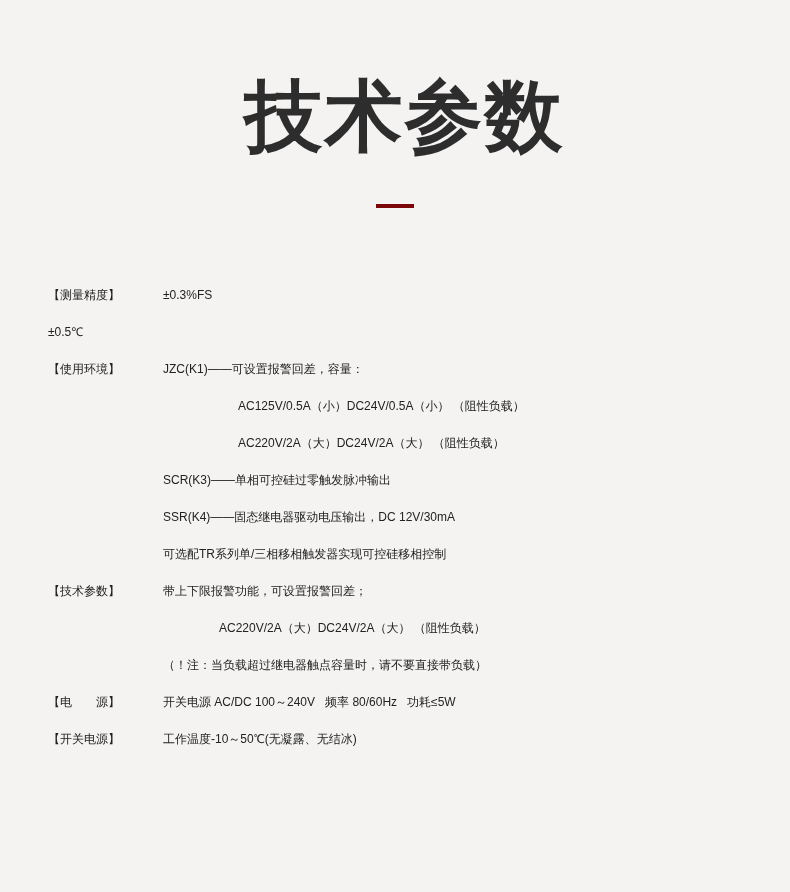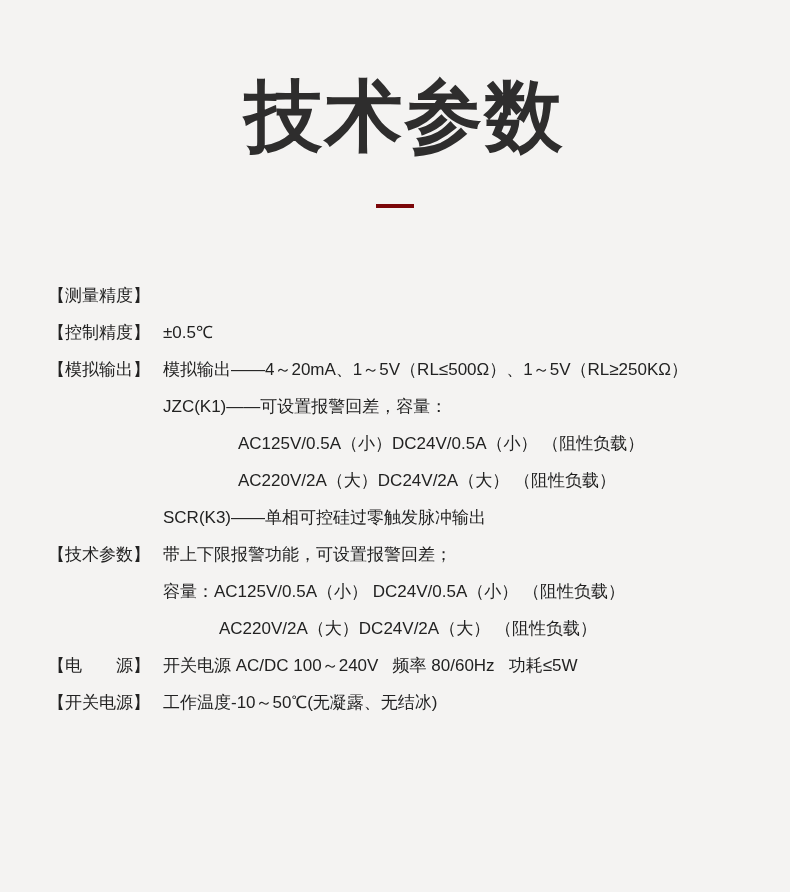--- a/index.html
+++ b/index.html
@@ -35,21 +35,21 @@
   .divider {
     width: 38px;
     height: 4px;
     background: var(--accent);
     margin: 48px auto 0 auto;
   }
   .specs {
     margin-top: 69px;
     padding-left: 48px;
     padding-right: 23px;
-    font-size: 17px;
+    font-size: 12px;
   }
   .spec-row {
     display: flex;
     align-items: flex-start;
   }
   .spec-label {
     flex: 0 0 115px;
     width: 115px;
     line-height: 37px;
     height: 37px;
@@ -73,43 +73,46 @@
 </style>
 </head>
 <body>
 
 <div class="page">
   <h1 class="title">技术参数</h1>
   <div class="divider"></div>
   <div class="specs">
       <div class="spec-row">
         <div class="spec-label">【测量精度】</div>
+        <div class="spec-content">
+          <div class="spec-line indent-0">±0.3%FS</div>
+        </div>
       </div>
       <div class="spec-row">
-        <div class="spec-label">【控制精度】</div>
         <div class="spec-content">
           <div class="spec-line indent-0">±0.5℃</div>
         </div>
       </div>
       <div class="spec-row">
-        <div class="spec-label">【模拟输出】</div>
+        <div class="spec-label">【使用环境】</div>
         <div class="spec-content">
-          <div class="spec-line indent-0">模拟输出——4～20mA、1～5V（RL≤500Ω）、1～5V（RL≥250KΩ）</div>
           <div class="spec-line indent-0">JZC(K1)——可设置报警回差，容量：</div>
           <div class="spec-line indent-1">AC125V/0.5A（小）DC24V/0.5A（小） （阻性负载）</div>
           <div class="spec-line indent-1">AC220V/2A（大）DC24V/2A（大） （阻性负载）</div>
           <div class="spec-line indent-0">SCR(K3)——单相可控硅过零触发脉冲输出</div>
+          <div class="spec-line indent-0">SSR(K4)——固态继电器驱动电压输出，DC 12V/30mA</div>
+          <div class="spec-line indent-0">可选配TR系列单/三相移相触发器实现可控硅移相控制</div>
         </div>
       </div>
       <div class="spec-row">
         <div class="spec-label">【技术参数】</div>
         <div class="spec-content">
           <div class="spec-line indent-0">带上下限报警功能，可设置报警回差；</div>
-          <div class="spec-line indent-0">容量：AC125V/0.5A（小） DC24V/0.5A（小） （阻性负载）</div>
           <div class="spec-line indent-2">AC220V/2A（大）DC24V/2A（大） （阻性负载）</div>
+          <div class="spec-line indent-0">（！注：当负载超过继电器触点容量时，请不要直接带负载）</div>
         </div>
       </div>
       <div class="spec-row">
         <div class="spec-label">【电　　源】</div>
         <div class="spec-content">
           <div class="spec-line indent-0">开关电源 AC/DC 100～240V   频率 80/60Hz   功耗≤5W</div>
         </div>
       </div>
       <div class="spec-row">
         <div class="spec-label">【开关电源】</div>

